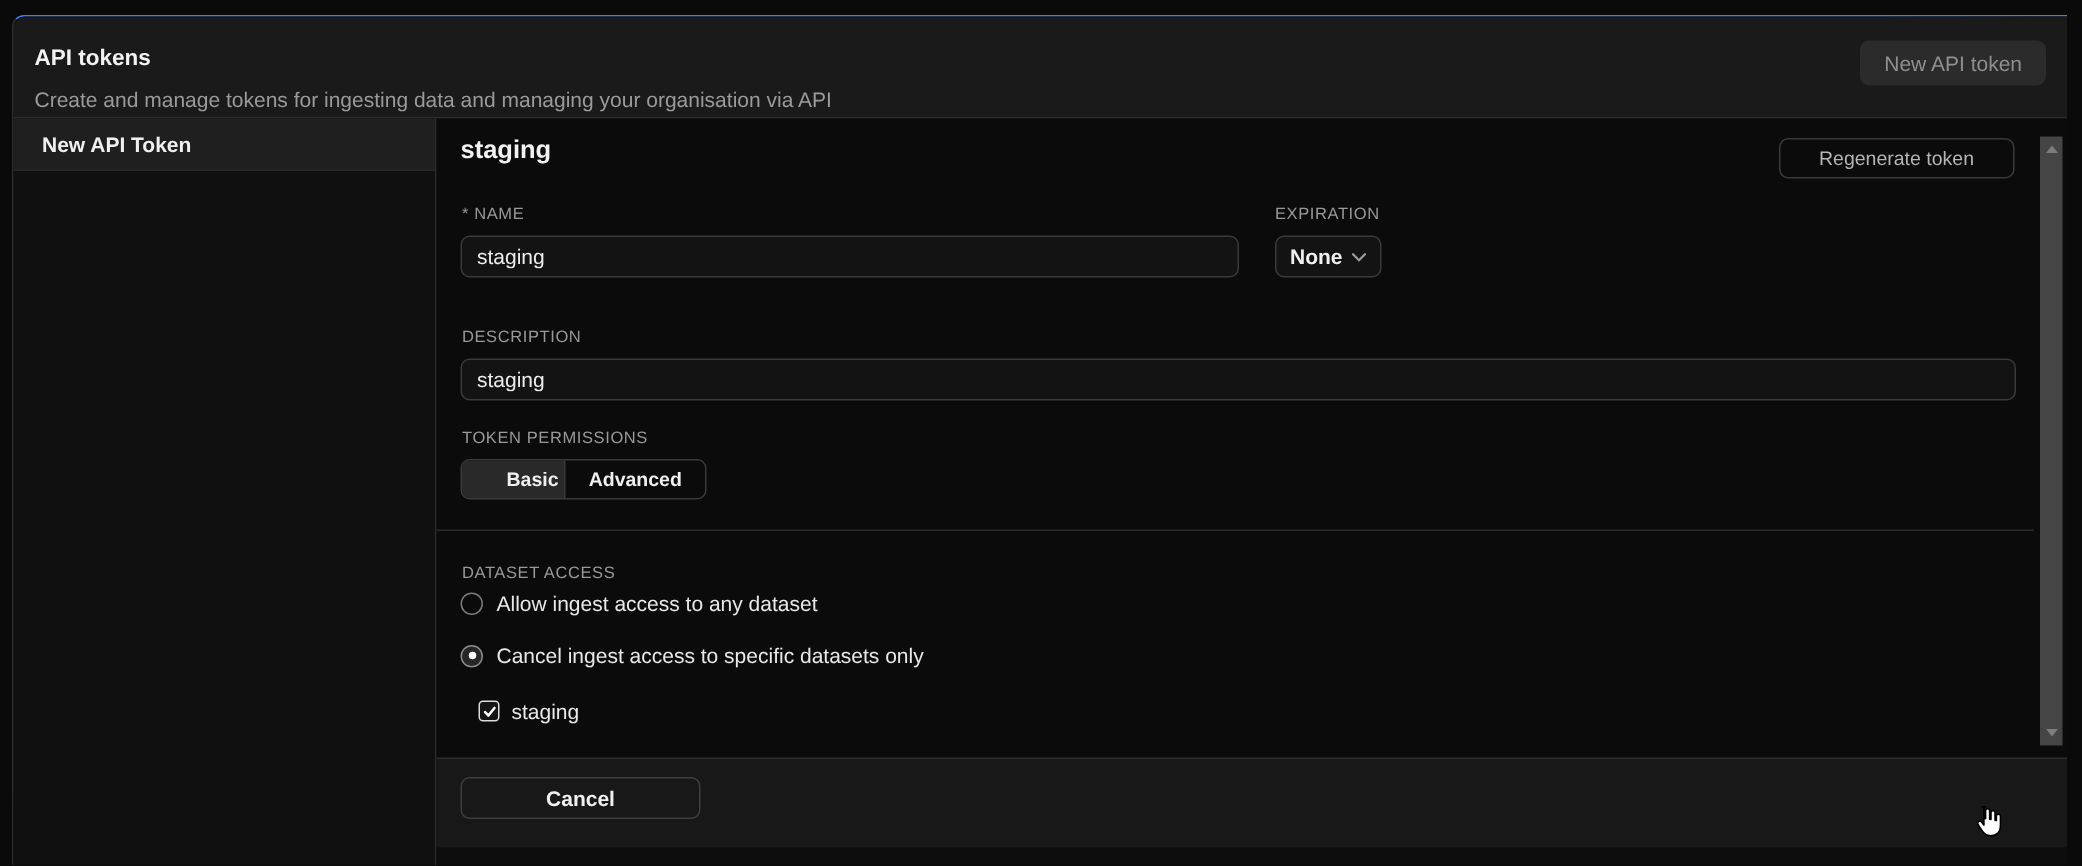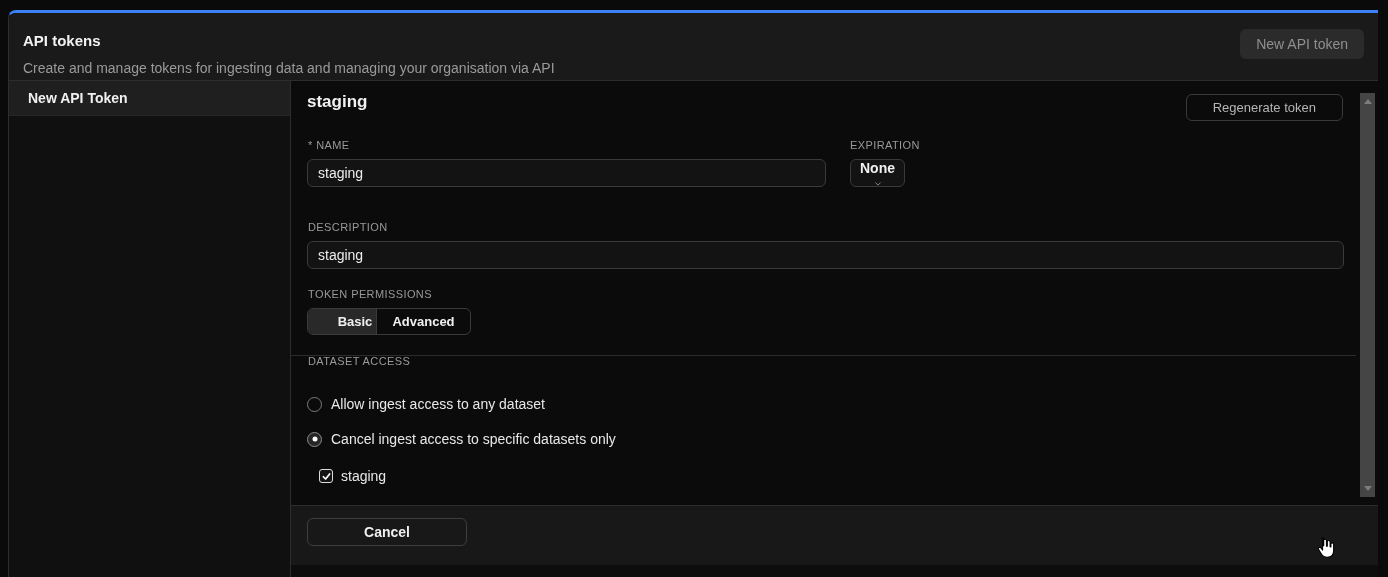--- a/index.html
+++ b/index.html
@@ -6,21 +6,21 @@
   html,body { width:1388px; height:577px; overflow:hidden; }
   body {
     background:#0a0a0a;
     font-family:"Liberation Sans", "DejaVu Sans", sans-serif;
     color:#e8e8e8;
     position:relative;
   }
   .drawer {
     position:absolute; left:8px; top:10px; right:10px; bottom:0;
     background:#0c0c0c;
-    border-left:1px solid #2e2e2e; border-top:3px solid #3b82f6;
+    border-left:1px solid #2e2e2e; border-top:1px solid #3b82f6;
     border-top-left-radius:8px;
     display:flex; flex-direction:column;
   }
   
   .hdr {
     height:68px; background:#1a1a1a; border-bottom:1px solid #2d2d2d;
     border-top-left-radius:8px; position:relative; flex:none;
   }
   .hdr-title { position:absolute; left:14px; top:19px; font-size:15px; font-weight:700; color:#f2f2f2; }
   .hdr-sub   { position:absolute; left:14px; top:47px; font-size:14px; color:#9a9a9a; }
@@ -60,21 +60,21 @@
     text-transform:uppercase; font-weight:400;
   }
   .tinput {
     position:absolute; height:28px; background:#131313; border:1px solid #3a3a3a;
     border-radius:6px; color:#ededed; font-size:14px; font-family:inherit; padding:0 10px;
     outline:none;
   }
   .select {
     position:absolute; height:28px; background:#131313; border:1px solid #3a3a3a;
     border-radius:6px; display:flex; align-items:center; gap:6px; padding:0 9px;
-    font-size:14px; font-weight:700; color:#f0f0f0; cursor:pointer;flex-direction:column;
+    font-size:14px; font-weight:700; color:#f0f0f0; cursor:pointer;
   }
   .segmented {
     position:absolute; left:16px; top:227px; height:27px; display:flex;
     border:1px solid #3a3a3a; border-radius:6px; overflow:hidden;
   }
   .seg {
     display:flex; align-items:center; justify-content:center;
     font-size:13px; font-weight:700; color:#f0f0f0; cursor:pointer; background:transparent;
     border:none; font-family:inherit;
   }
@@ -157,21 +157,21 @@
 
         <div class="flabel" style="left:17px; top:207px;">TOKEN PERMISSIONS</div>
         <div class="segmented">
           <button class="seg sel" style="width:68px;">Basic</button>
           <div class="seg-div"></div>
           <button class="seg" style="width:93px;">Advanced</button>
         </div>
 
         <div class="hr"></div>
 
-        <div class="flabel" style="left:17px; top:274px;">DATASET ACCESS</div>
+        <div class="flabel" style="left:17px; top:297px;">DATASET ACCESS</div>
 
         <div class="choice-row" style="left:16px; top:315px;">
           <span class="radio"></span>
           <span>Allow ingest access to any dataset</span>
         </div>
 
         <div class="choice-row" style="left:16px; top:350px;">
           <span class="radio sel"></span>
           <span>Cancel ingest access to specific datasets only</span>
         </div>

